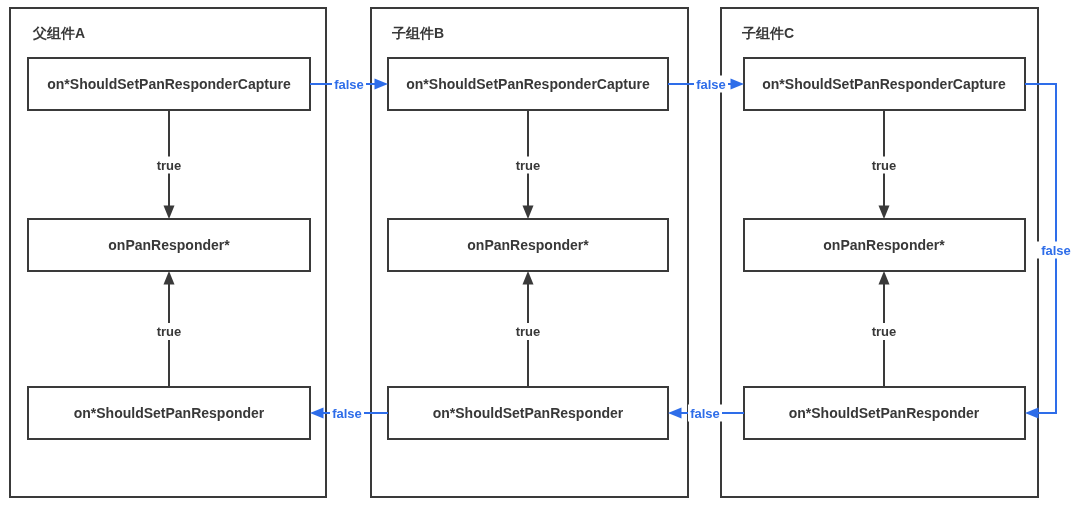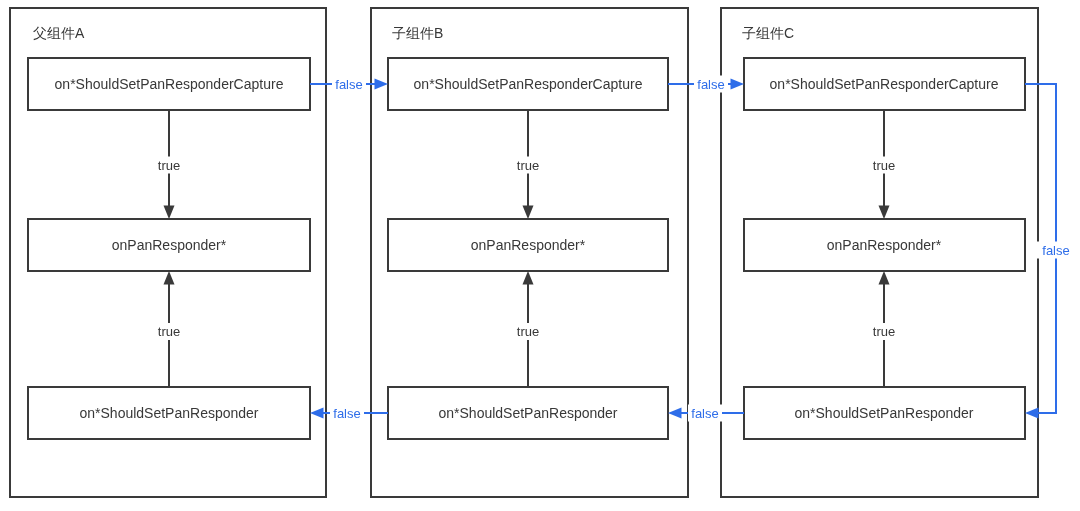--- a/index.html
+++ b/index.html
@@ -11,20 +11,21 @@
   html, body {
     margin: 0;
     padding: 0;
     background: var(--background);
   }
   .stage {
     width: 1080px;
     height: 511px;
     position: relative;
     background: var(--background);
+    font-weight: bold;
   }
   svg {
     display: block;
     font-family: "Liberation Sans", sans-serif;
   }
   .container-rect {
     fill: var(--background);
     stroke: var(--line);
     stroke-width: 2;
   }

